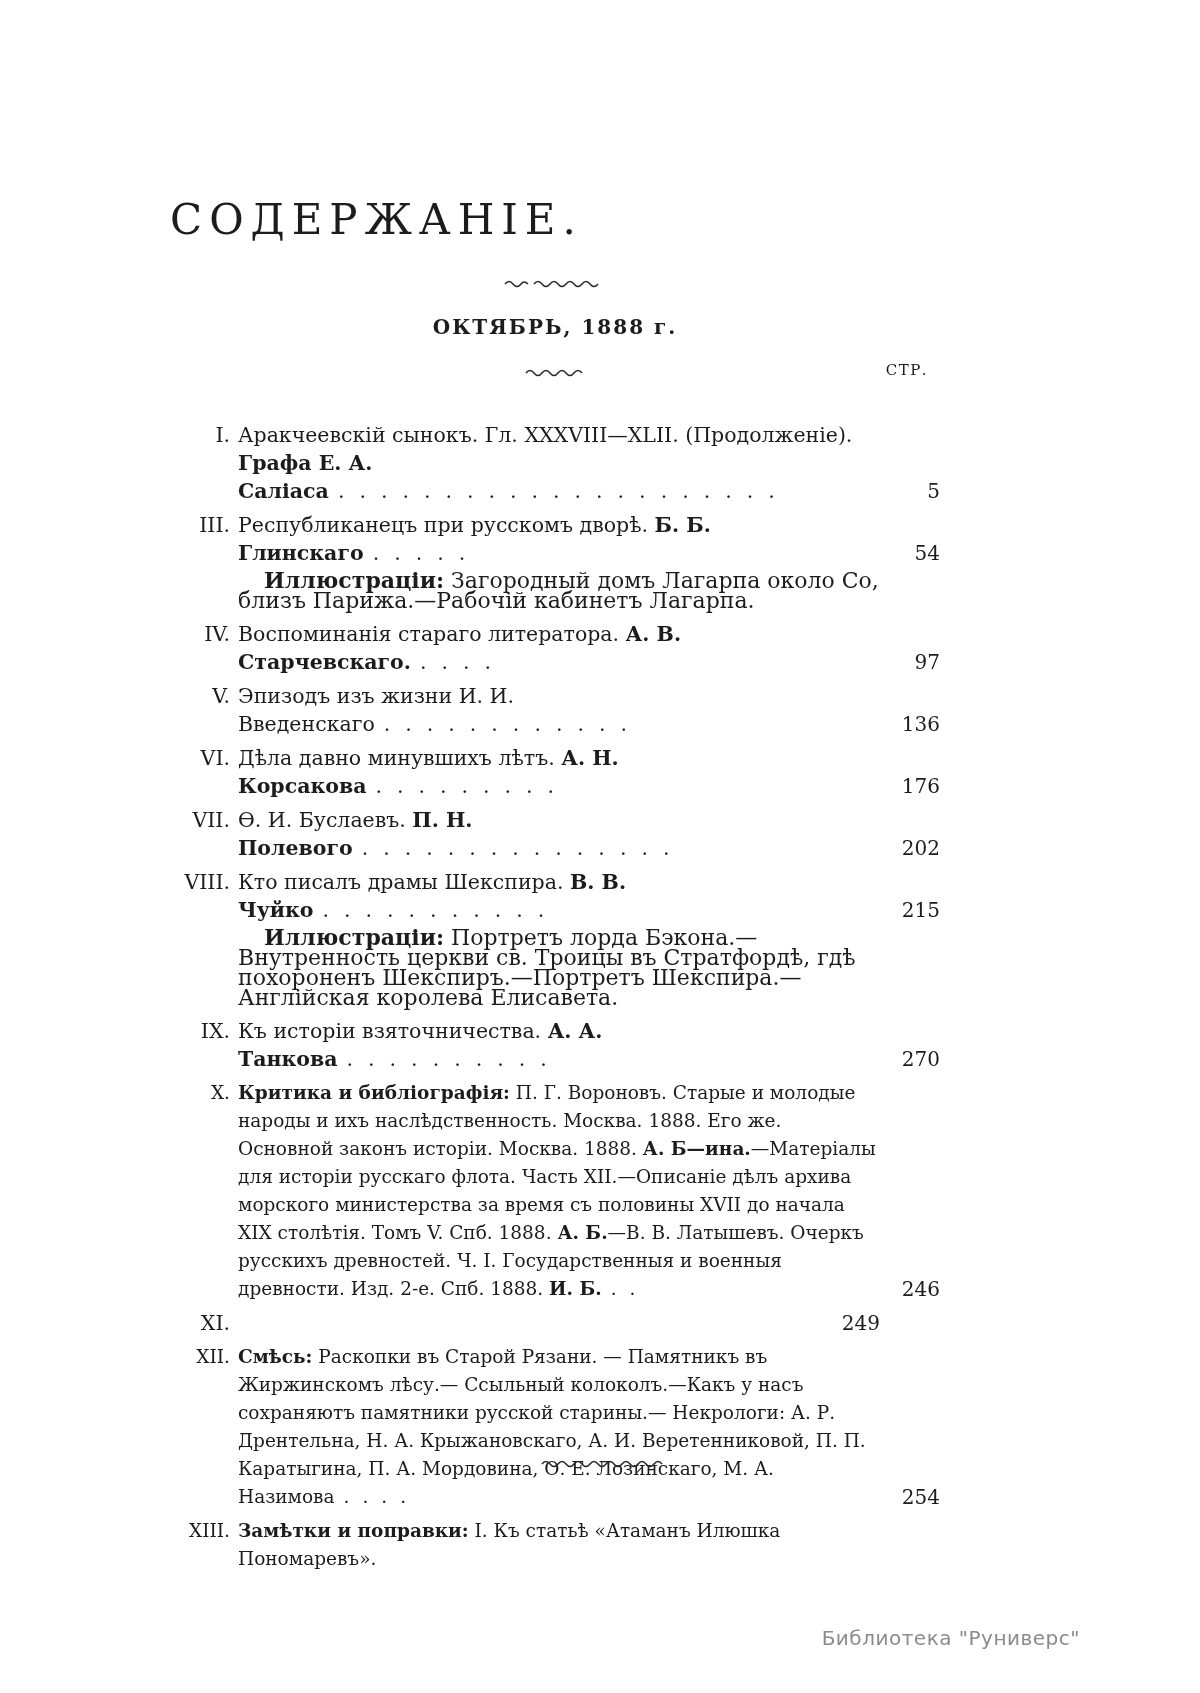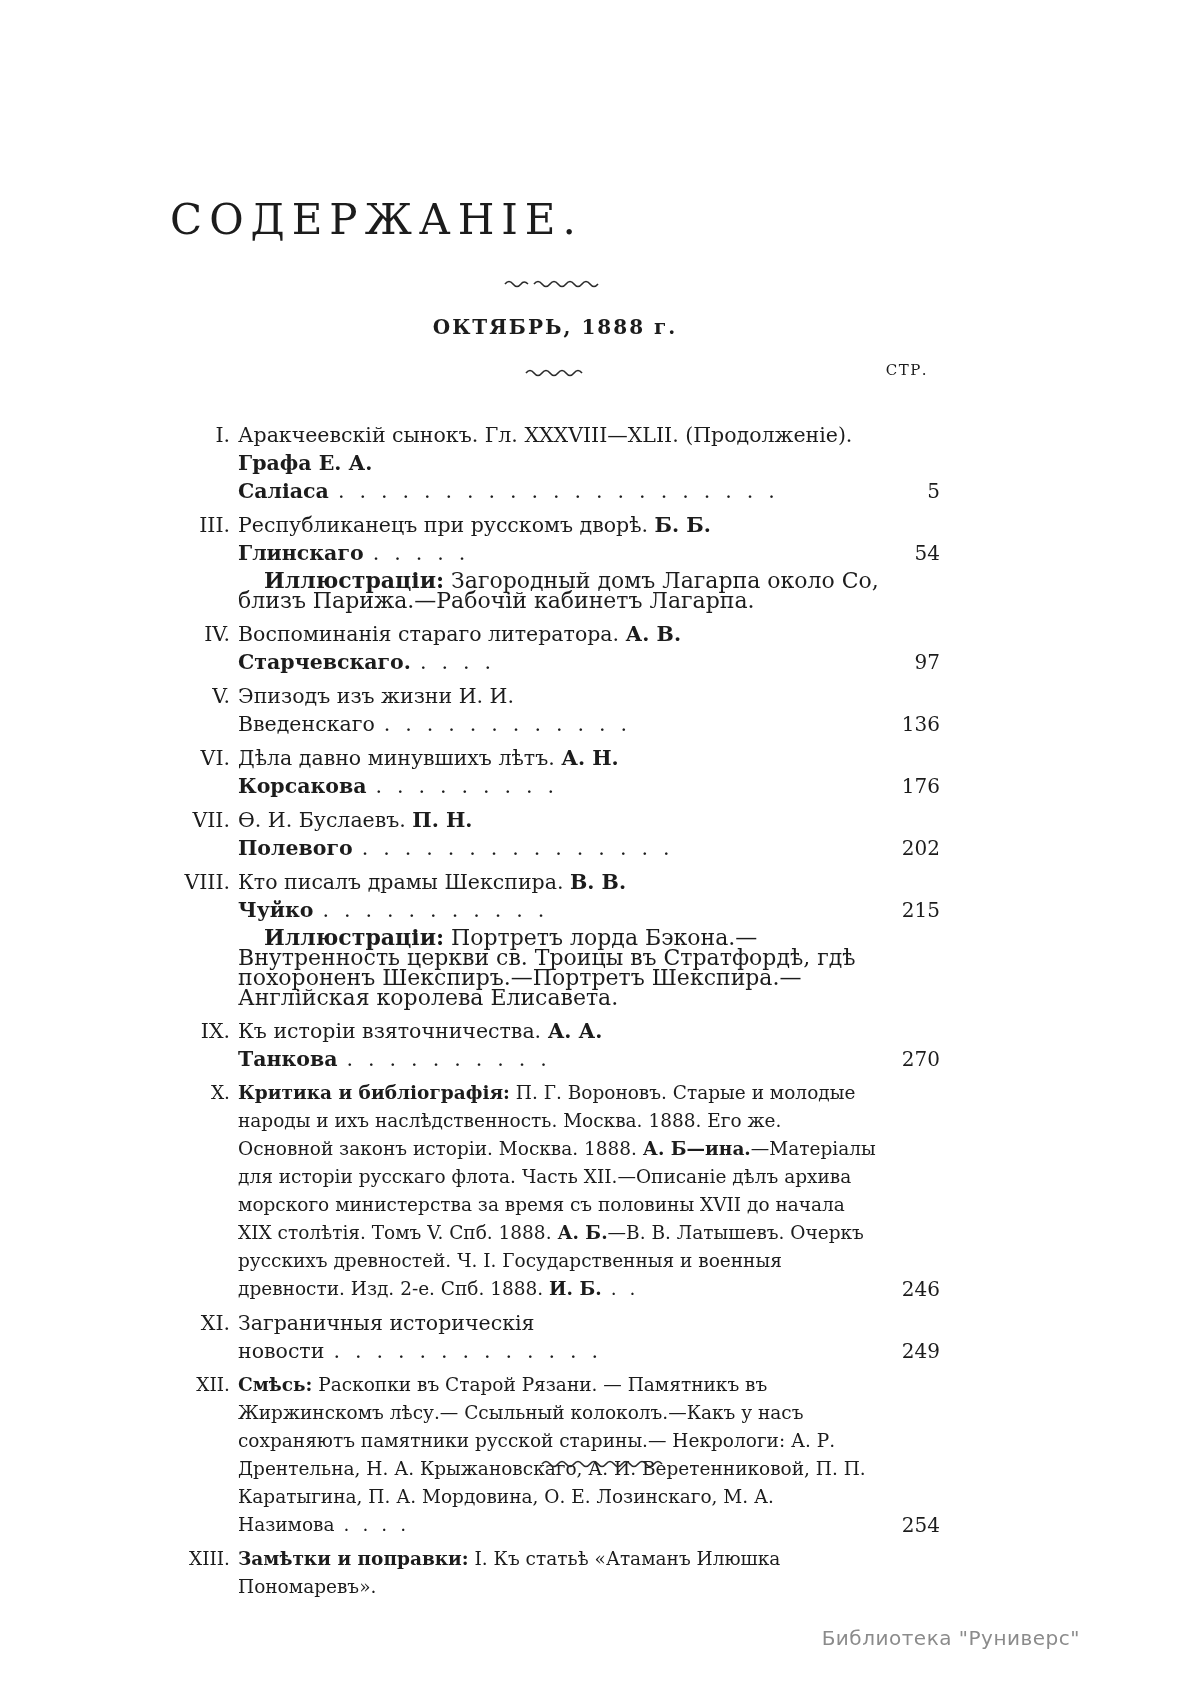--- a/index.html
+++ b/index.html
@@ -193,23 +193,20 @@
     <div class="num">X.</div>
     <div class="body">
       <span><span class="b">Критика и библіографія:</span><span> П. Г. Вороновъ. Старые и молодые народы и ихъ наслѣдственность. Москва. 1888. Его же. Основной законъ исторіи. Москва. 1888. </span><span class="b">А. Б—ина.</span><span>—Матеріалы для исторіи русскаго флота. Часть XII.—Описаніе дѣлъ архива морского министерства за время съ половины XVII до начала XIX столѣтія. Томъ V. Спб. 1888. </span><span class="b">А. Б.</span><span>—В. В. Латышевъ. Очеркъ русскихъ древностей. Ч. I. Государственныя и военныя древности. Изд. 2-е. Спб. 1888. </span><span class="b">И. Б.</span></span><span class="dots">..</span>
     </div>
     <div class="page">246</div>
 
   </div>
 
   <div class="entry">
     <div class="num">XI.</div>
-    <div class="body">
-      <span><span>Заграничныя историческія новости</span></span><span class="dots">.............</span>
-    </div>
     <div class="page">249</div>
 
   </div>
 
   <div class="entry small">
     <div class="num">XII.</div>
     <div class="body">
       <span><span class="b">Смѣсь:</span><span> Раскопки въ Старой Рязани. — Памятникъ въ Жиржинскомъ лѣсу.— Ссыльный колоколъ.—Какъ у насъ сохраняютъ памятники русской старины.— Некрологи: А. Р. Дрентельна, Н. А. Крыжановскаго, А. И. Веретенниковой, П. П. Каратыгина, П. А. Мордовина, О. Е. Лозинскаго, М. А. Назимова</span></span><span class="dots">....</span>
     </div>
     <div class="page">254</div>

